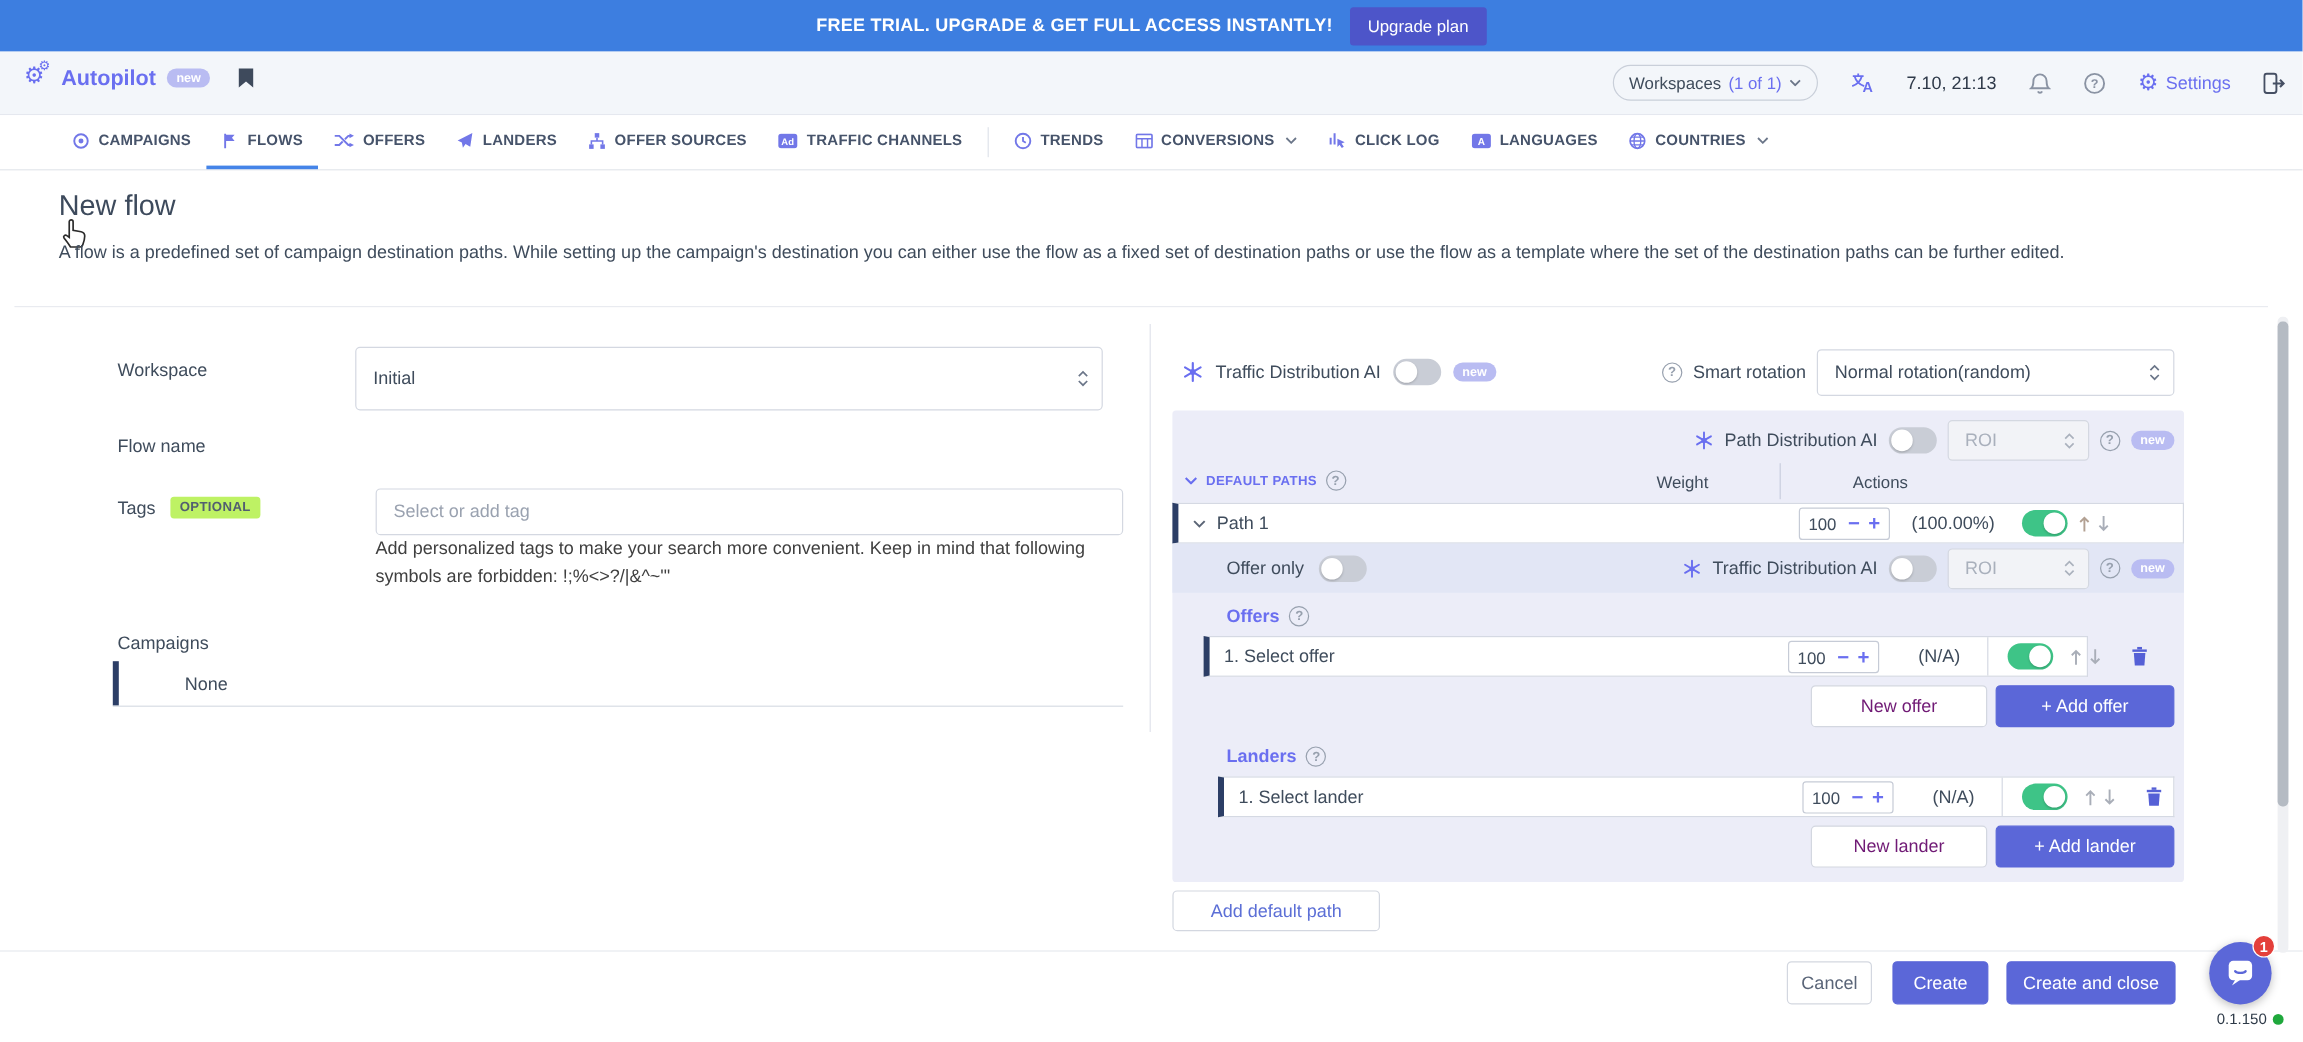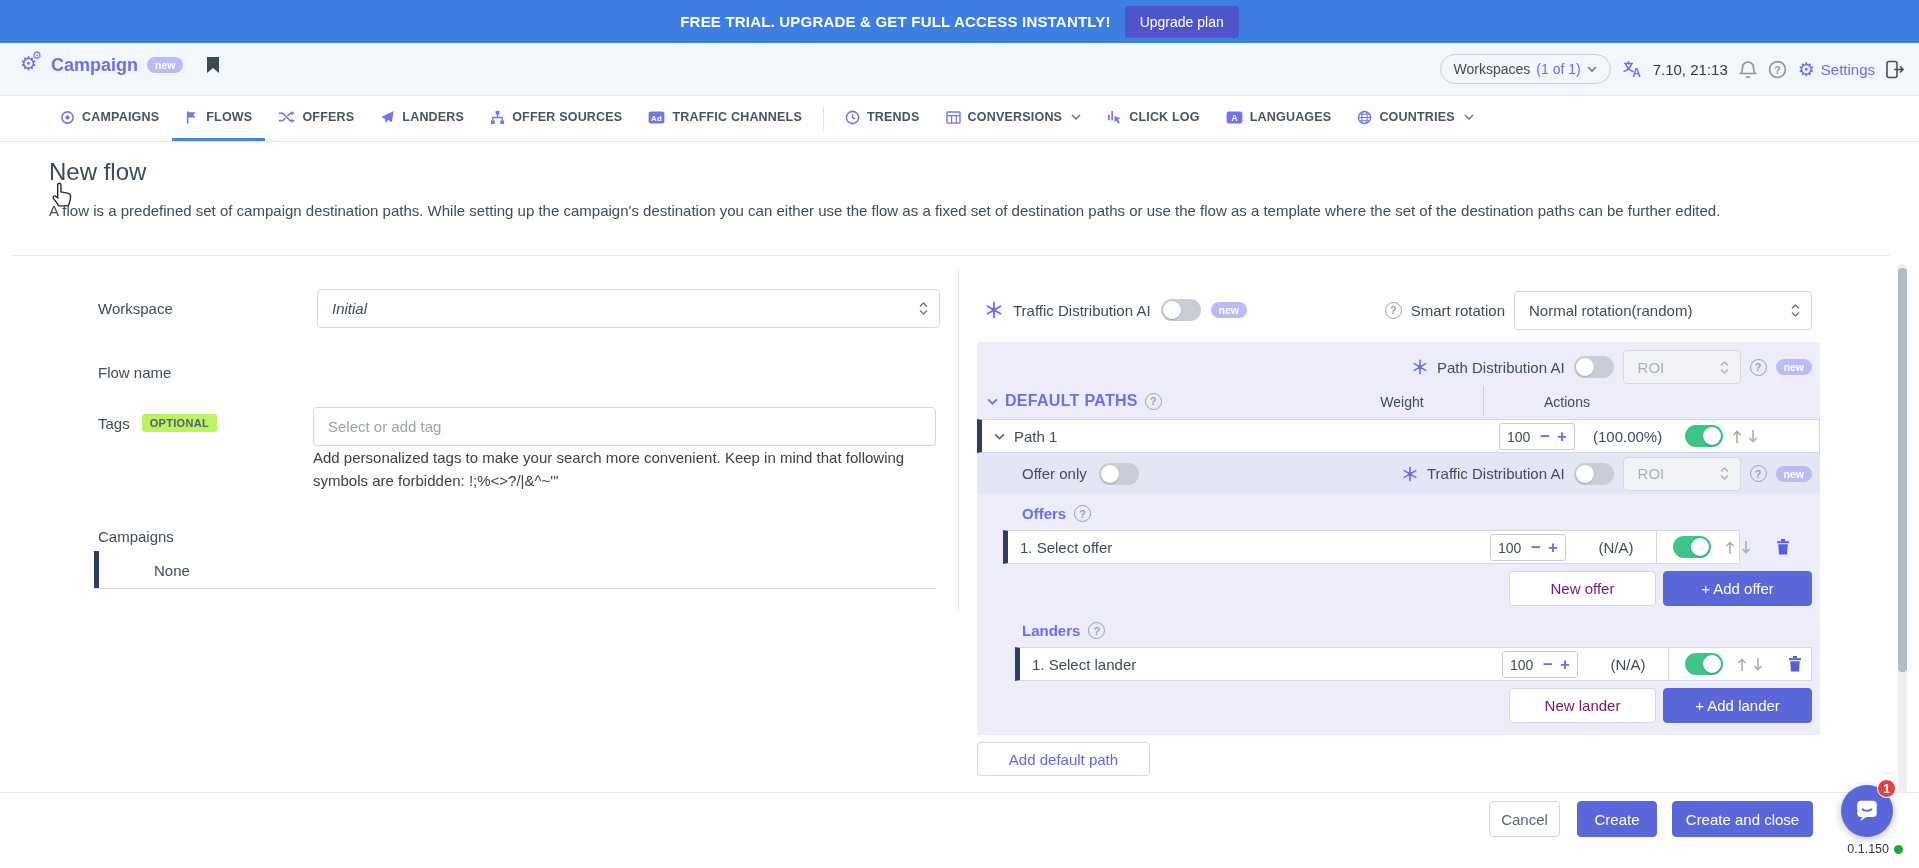--- a/index.html
+++ b/index.html
@@ -67,27 +67,27 @@
     <span class="banner-text">FREE TRIAL. UPGRADE &amp; GET FULL ACCESS INSTANTLY!</span>
     <span class="upgrade-btn">Upgrade plan</span>
   </div>
 
   <div class="abs hdr">
     <div class="abs flex" style="left:20px;top:11px;gap:9px;">
       <span style="position:relative;width:22px;height:22px;">
         <span class="gear" style="position:absolute;left:0;top:0;">⚙</span>
         <span class="gear" style="position:absolute;left:12px;top:-4px;font-size:11px;">⚙</span>
       </span>
-      <span class="brand-name">Campaign</span>
+      <span class="brand-name">Autopilot</span>
       <span class="pill-new">new</span>
       <svg width="14" height="18" viewBox="0 0 14 18" style="margin-left:14px;">
           <path d="M1 1h12v16l-6-5-6 5z" fill="#3e4a5c"></path>
         </svg>
     </div>
-    <div class="abs" style="right:14px;top:8px;display:flex;align-items:center;gap:11px;height:36px;">
+    <div class="abs" style="right:14px;top:8px;display:flex;align-items:center;gap:27px;height:36px;">
       <span class="ws-pill">
         <span>Workspaces</span>
         <span class="ws-count">(1 of 1)</span>
         <svg width="10" height="6" viewBox="0 0 10 6">
             <polyline points="1,1 5,5 9,1" fill="none" stroke="#6b7689" stroke-width="1.5"></polyline>
           </svg>
       </span>
       <svg width="20" height="18" viewBox="0 0 20 18">
           <path d="M2 3.5h9M6.5 1.2v2.3M3.5 3.5c1.2 4.5 4.5 7 8 8.2" fill="none" stroke="#6a6ff0" stroke-width="1.5"></path>
           <path d="M9.5 3.5C8.3 8 5 10.5 1.5 11.7" fill="none" stroke="#6a6ff0" stroke-width="1.5"></path>
@@ -203,21 +203,21 @@
   </div>
 
   <div class="abs" style="left:49px;top:158px;font-size:24px;color:#3d4a5c;">New flow</div>
   <svg class="abs" style="left:50px;top:180px;" width="24" height="28" viewBox="0 0 22 26">
       <path d="M8 24c-1.5-2.5-3.5-5-5-7-1-1.4.8-3 2.2-1.8L7 16.5V4.5C7 2.5 10 2.5 10 4.5V11l6.2 1.2c1.8.4 2.8 1.4 2.8 3.3 0 2.5-.8 5-1.6 7-.3.9-1 1.5-2 1.5z" fill="#fff" stroke="#2b2b2b" stroke-width="1.3"></path>
     </svg>
   <div class="abs" style="left:49px;top:198px;width:1800px;font-size:15px;color:#3f4c5c;line-height:25px;">A flow is a predefined set of campaign destination paths. While setting up the campaign's destination you can either use the flow as a fixed set of destination paths or use the flow as a template where the set of the destination paths can be further edited.</div>
   <div class="abs" style="left:12px;top:255px;width:1878px;height:1px;background:#e9ebf0;"></div>
 
   <div class="abs lbl" style="left:98px;top:300px;">Workspace</div>
-  <div class="abs sel" style="left:317px;top:289px;width:623px;height:39px;font-style:italic;">
+  <div class="abs sel" style="left:296px;top:289px;width:623px;height:53px;">
     <span>Initial</span>
     <svg width="11" height="15" viewBox="0 0 11 15">
         <polyline points="2,5.5 5.5,2 9,5.5" fill="none" stroke="#6b7689" stroke-width="1.4"></polyline>
         <polyline points="2,9.5 5.5,13 9,9.5" fill="none" stroke="#6b7689" stroke-width="1.4"></polyline>
       </svg>
   </div>
 
   <div class="abs lbl" style="left:98px;top:364px;">Flow name</div>
 
   <div class="abs flex" style="left:98px;top:414px;gap:12px;">
@@ -280,21 +280,21 @@
           </svg>
       </span>
       <span class="qicon">?</span>
       <span class="pill-new">new</span>
     </div>
 
     <div style="position:absolute;left:10px;top:50px;display:flex;align-items:center;gap:7px;">
       <svg width="11" height="7" viewBox="0 0 10 6">
           <polyline points="1,1 5,5 9,1" fill="none" stroke="#6a6ff0" stroke-width="1.6"></polyline>
         </svg>
-      <span class="purple-b" style="font-size:16px;letter-spacing:.3px;">DEFAULT PATHS</span>
+      <span class="purple-b" style="font-size:11px;letter-spacing:.3px;">DEFAULT PATHS</span>
       <span class="qicon">?</span>
     </div>
     <div class="coltxt" style="position:absolute;left:395px;top:52px;width:60px;">Weight</div>
     <div class="vline" style="position:absolute;left:506px;top:44px;height:30px;"></div>
     <div class="coltxt" style="position:absolute;left:540px;top:52px;width:100px;">Actions</div>
 
     <div class="prow" style="position:absolute;left:0;top:77px;width:843px;height:34px;">
       <svg style="margin-left:12px;" width="11" height="7" viewBox="0 0 10 6">
           <polyline points="1,1 5,5 9,1" fill="none" stroke="#5b6576" stroke-width="1.5"></polyline>
         </svg>

